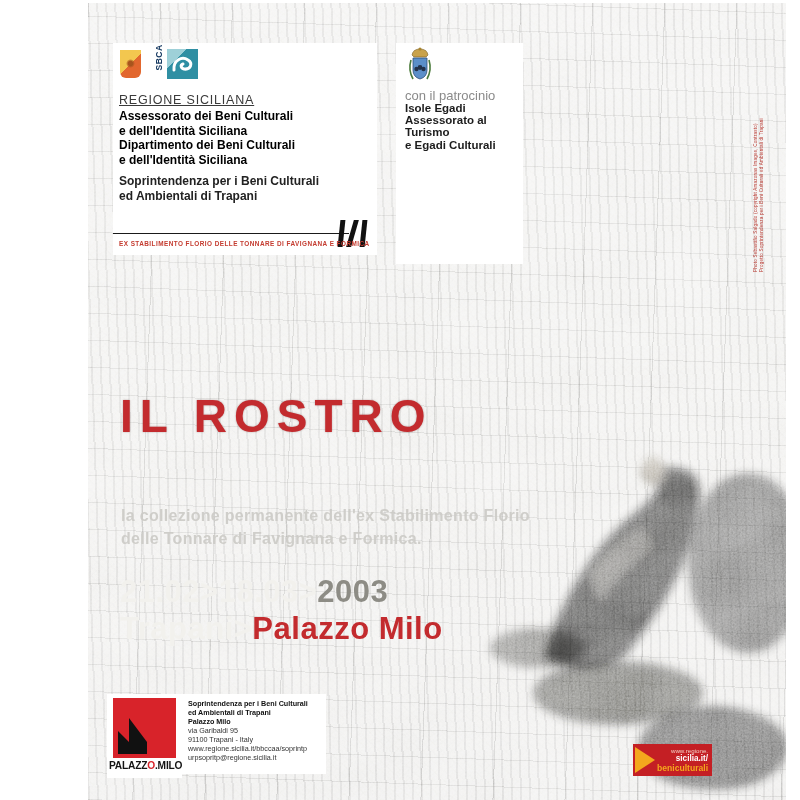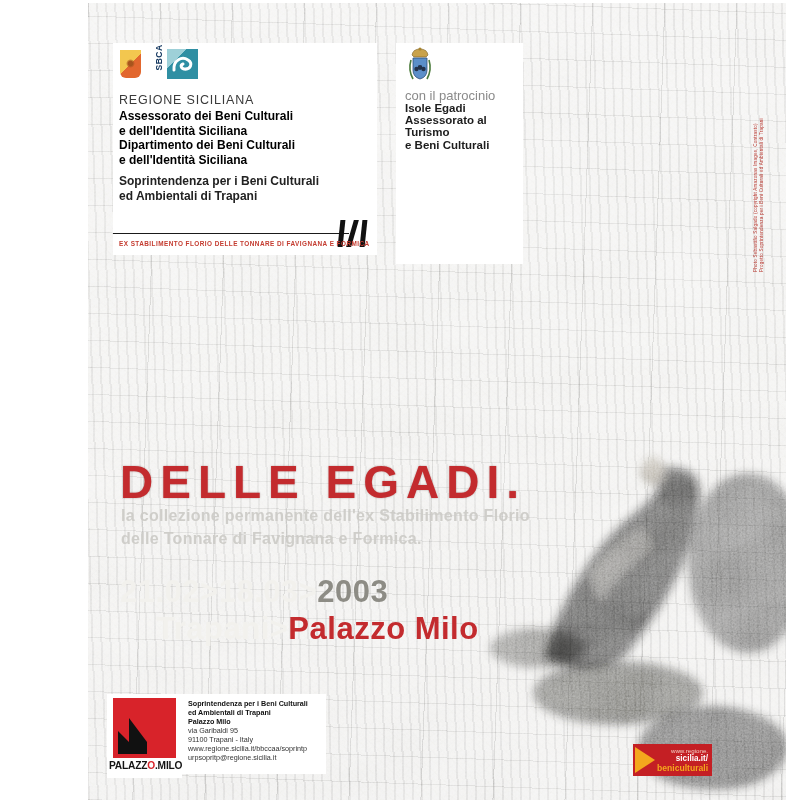--- a/index.html
+++ b/index.html
@@ -40,21 +40,21 @@
   .sicily-flag{position:absolute;left:1px;top:2px;width:21px;height:28px;
     background:linear-gradient(135deg,#f3c74f 0 50%,#e2672e 50% 100%);border-radius:0 0 6px 6px;}
   .sicily-flag:after{content:"";position:absolute;left:6px;top:9px;width:9px;height:9px;border-radius:50%;
     background:radial-gradient(circle,#a8541d 0 35%, rgba(168,84,29,.35) 60%, transparent 70%);}
   .sbca-mark{position:absolute;left:33px;top:1px;width:13px;height:30px;color:#14375f;
     font-size:8.5px;font-weight:bold;letter-spacing:.5px;transform:rotate(-90deg);transform-origin:center center;
     white-space:nowrap;text-align:center;line-height:30px;}
   .teal-logo{position:absolute;left:48px;top:1px;width:31px;height:30px;
     background:linear-gradient(135deg,#9ed0d8 0 32%,#2f8fa3 32% 100%);}
 
-  .h-title{position:absolute;left:6px;top:50px;font-size:12.5px;letter-spacing:.8px;color:#3a3a3a;}
+  .h-title{position:absolute;left:6px;top:50px;font-size:12.5px;letter-spacing:.8px;color:#3a3a3a;text-decoration:underline;}
   .h-dept{position:absolute;left:6px;top:66px;font-size:12px;font-weight:bold;color:#000000;line-height:14.5px;}
   .h-sopr{position:absolute;left:6px;top:131px;font-size:12px;font-weight:bold;color:#222222;line-height:14.5px;}
   .rule-line{position:absolute;left:0px;top:190px;width:236px;border-top:1px solid #1a1a1a;}
   .tally{position:absolute;left:224px;top:177px;width:34px;height:27px;}
   .tally i{position:absolute;top:0;width:5px;height:27px;background:#111111;}
   .tally i.t1{left:2px;transform:skewX(-6deg);}
   .tally i.t2{left:13px;transform:skewX(-16deg);}
   .tally i.t3{left:24px;transform:skewX(-6deg);}
   .h-footer{position:absolute;left:6px;top:197px;font-size:6.4px;font-weight:bold;
     letter-spacing:.45px;color:#c43b2f;white-space:nowrap;}
@@ -64,21 +64,21 @@
   .patron-lines{position:absolute;left:9px;top:59px;font-size:11.5px;font-weight:bold;color:#1d1d1d;line-height:12.2px;}
 
   
   .main-title{position:absolute;left:120px;color:#c32b2e;font-weight:bold;font-size:46px;
     letter-spacing:7px;white-space:nowrap;text-shadow:0 0 2px rgba(60,0,0,.35);}
   .t1{top:389px;} .t2{top:455px;}
   .subtitle{position:absolute;left:121px;color:rgba(204,203,199,.94);font-weight:bold;
     font-size:16px;letter-spacing:.3px;white-space:nowrap;}
   .s1{top:507px;} .s2{top:530px;}
   .sched{position:absolute;left:120px;font-weight:bold;font-size:31px;letter-spacing:.5px;white-space:nowrap;}
-  .d1{top:574px;} .d2{top:611px;margin-left:36px;}
+  .d1{top:574px;} .d2{top:611px;}
   .w{color:#f2f1ed;} .gy{color:#8d8c85;} .rd{color:#c32b2e;}
 
   
   .pm-card{left:107px;top:694px;width:75px;height:84px;}
   .pm-red{position:absolute;left:6px;top:4px;width:63px;height:60px;background:#d8232a;}
   .pm-word{position:absolute;left:2px;top:66px;width:53px;font-size:10.2px;font-weight:bold;
     letter-spacing:-.2px;color:#141414;white-space:nowrap;}
   .pm-word .o{color:#d8232a;}
   .addr-card{left:182px;top:694px;width:144px;height:80px;}
   .addr{position:absolute;left:6px;top:5px;font-size:7.2px;line-height:9px;color:#333333;white-space:nowrap;}
@@ -184,25 +184,25 @@
         <circle cx="13" cy="21.5" r="2.4" fill="#23324a"></circle>
         <circle cx="16.5" cy="23" r="2.2" fill="#23324a"></circle>
         <path d="M4 14 Q1 24 6 33" fill="none" stroke="#4a7a3a" stroke-width="1.6"></path>
         <path d="M22 14 Q25 24 20 33" fill="none" stroke="#4a7a3a" stroke-width="1.6"></path>
       </svg>
     </div>
     <div class="patronage">con il patrocinio</div>
     <div class="patron-lines">
       <div>Isole Egadi</div>
       <div>Assessorato al Turismo</div>
-      <div>e Beni Culturali</div>
-    </div>
-  </div>
-
-  <div class="main-title t2">DELLE EGADI.</div>
+      <div>e Egadi Culturali</div>
+    </div>
+  </div>
+
+  <div class="main-title t1">IL ROSTRO</div>
   <div class="subtitle s1">la collezione permanente dell'ex Stabilimento Florio</div>
   <div class="subtitle s2">delle Tonnare di Favignana e Formica.</div>
 
   <div class="sched d1">
     <span class="w">21.02&gt;18.03&gt;</span><span class="gy">2003</span>
   </div>
   <div class="sched d2">
     <span class="w">Trapani&gt;</span><span class="rd">Palazzo Milo</span>
   </div>
 

